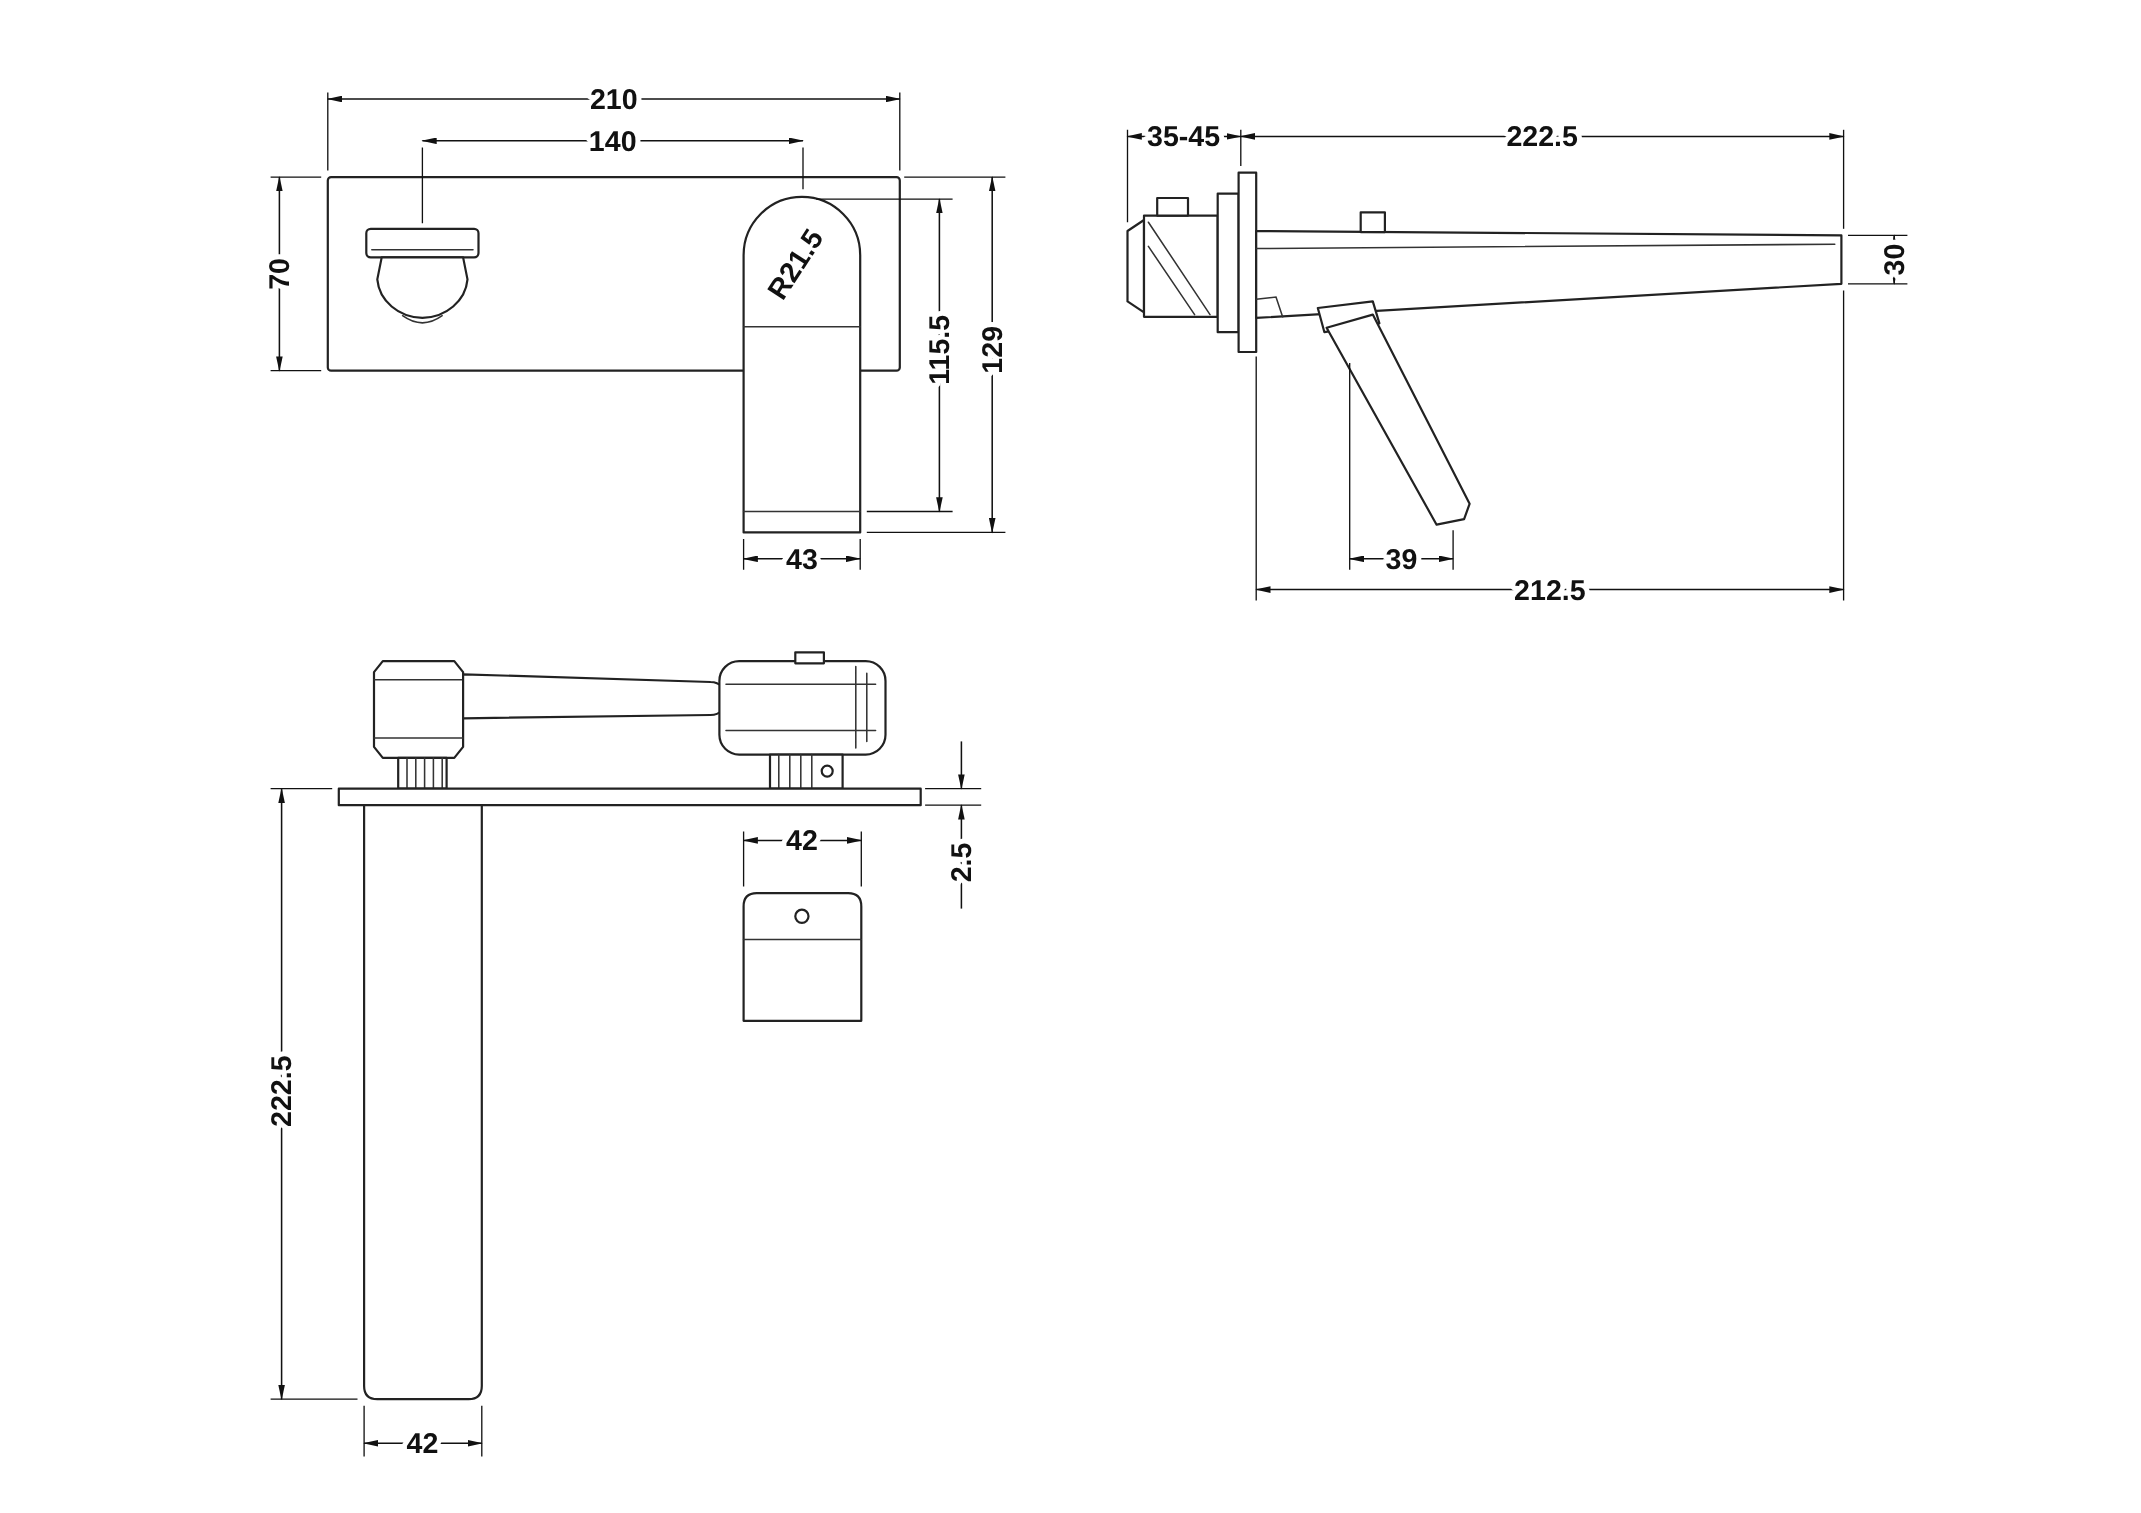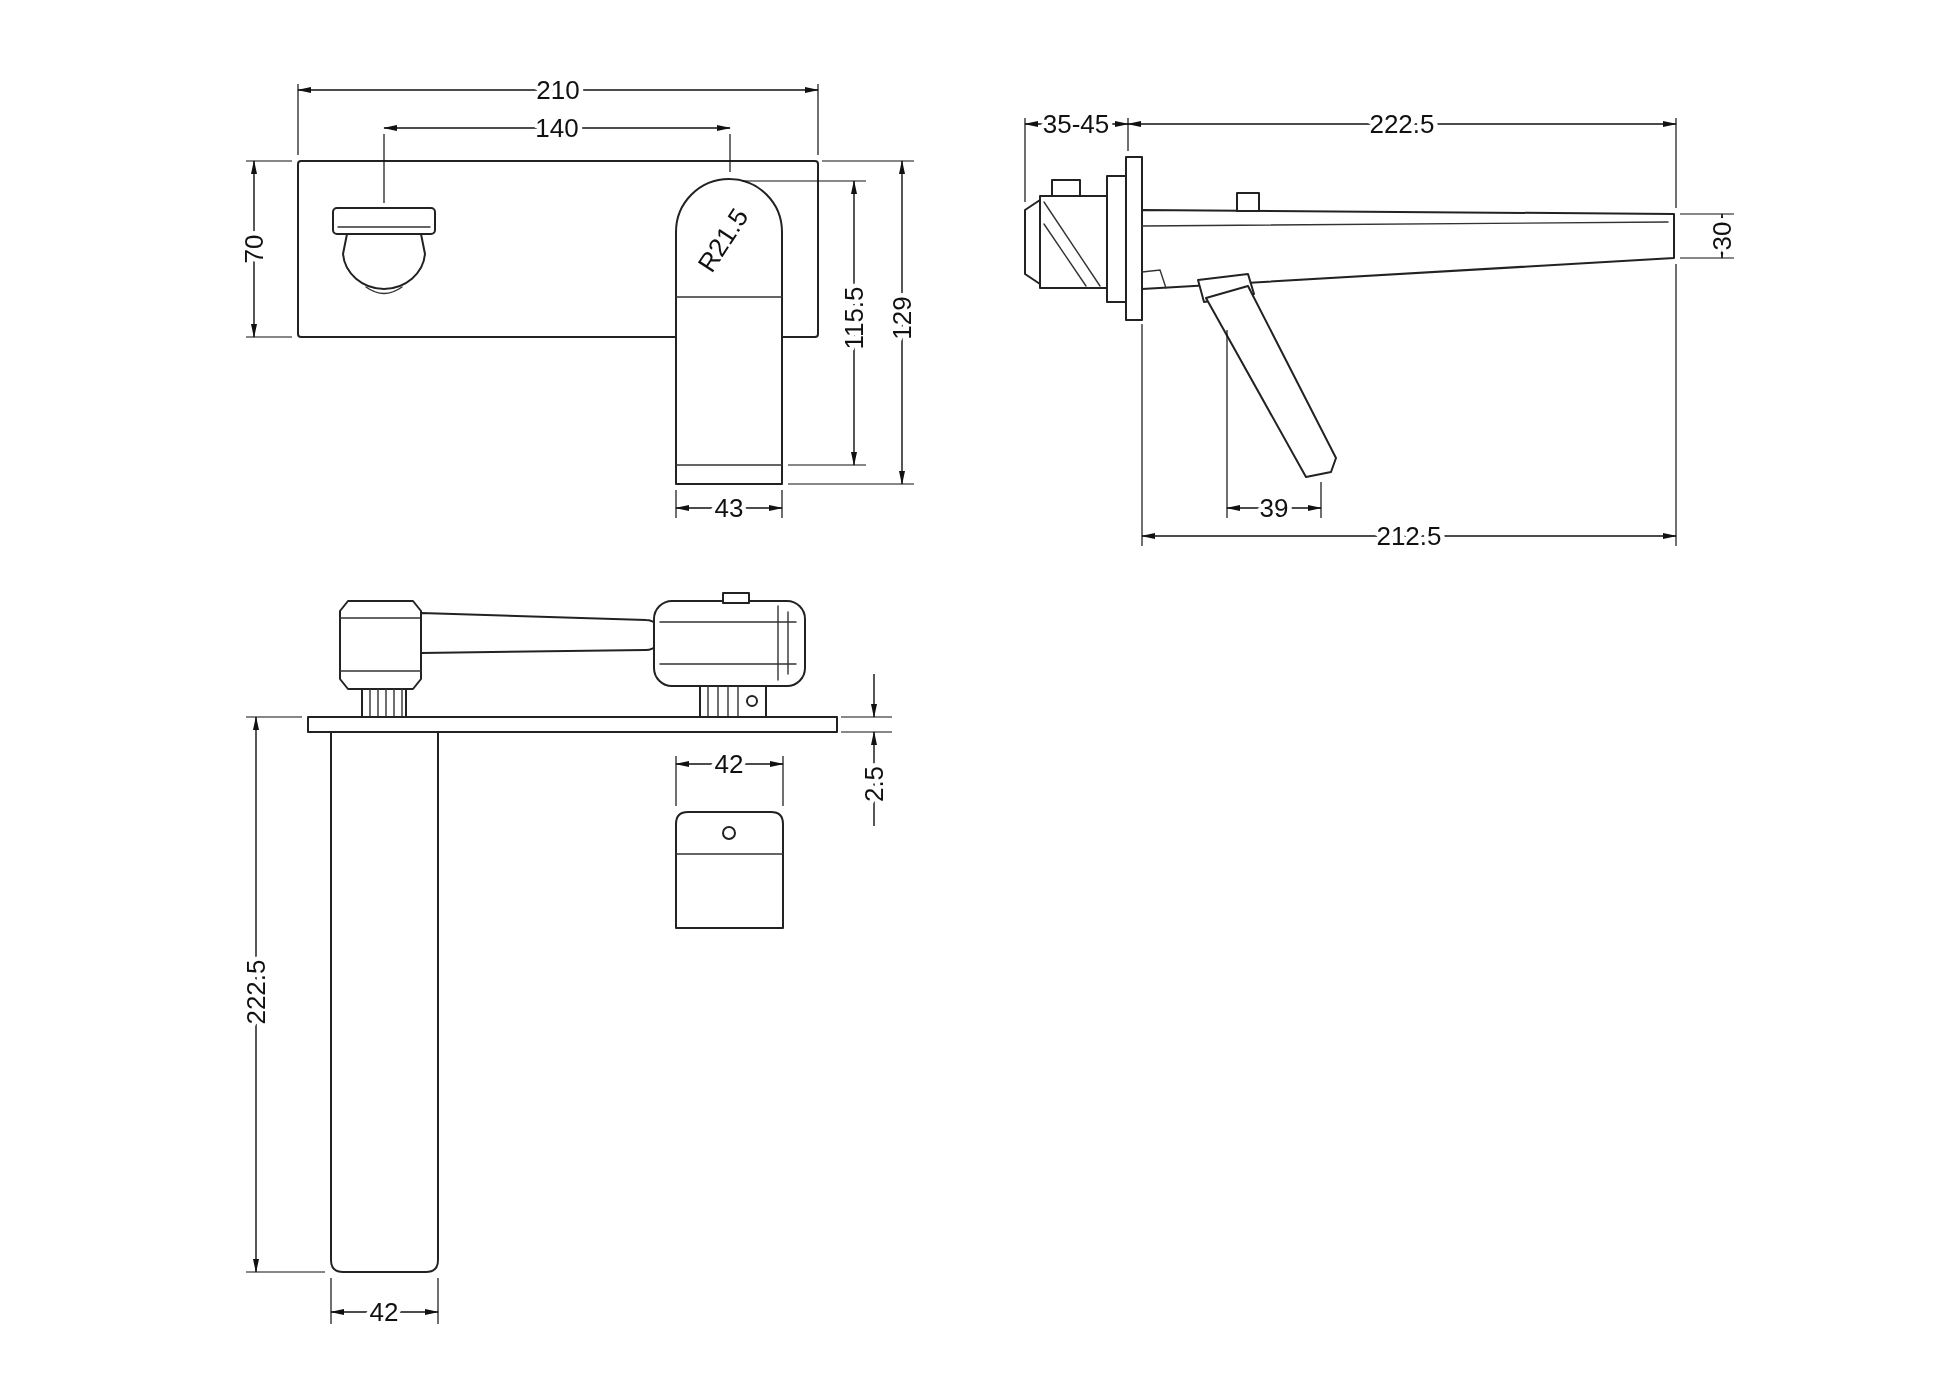--- a/index.html
+++ b/index.html
@@ -1,16 +1,16 @@
 <!DOCTYPE html>
 <html><head>
 <meta charset="utf-8">
 <style>
   html,body{margin:0;padding:0;background:#ffffff;}
-  .page{width:1614px;height:1375px;background:#fff;position:relative;font-family:"Liberation Sans",sans-serif;}
+  .page{width:1614px;height:1375px;background:#fff;position:relative;font-family:"Liberation Sans",sans-serif;font-weight:bold;}
   svg{display:block;}
   .objf{fill:#fff;stroke:#222;stroke-width:2;stroke-linejoin:round;}
   .thin{fill:none;stroke:#333;stroke-width:1.4;stroke-linecap:round;}
   .dim{fill:none;stroke:#111;stroke-width:1.4;}
   .ext{fill:none;stroke:#111;stroke-width:1.2;}
   .dim-text{font-family:"Liberation Sans",sans-serif;font-size:26px;fill:#111;
     paint-order:stroke fill;stroke:#fff;stroke-width:9px;stroke-linejoin:round;
     text-anchor:middle;dominant-baseline:central;}
 </style>
 </head>

